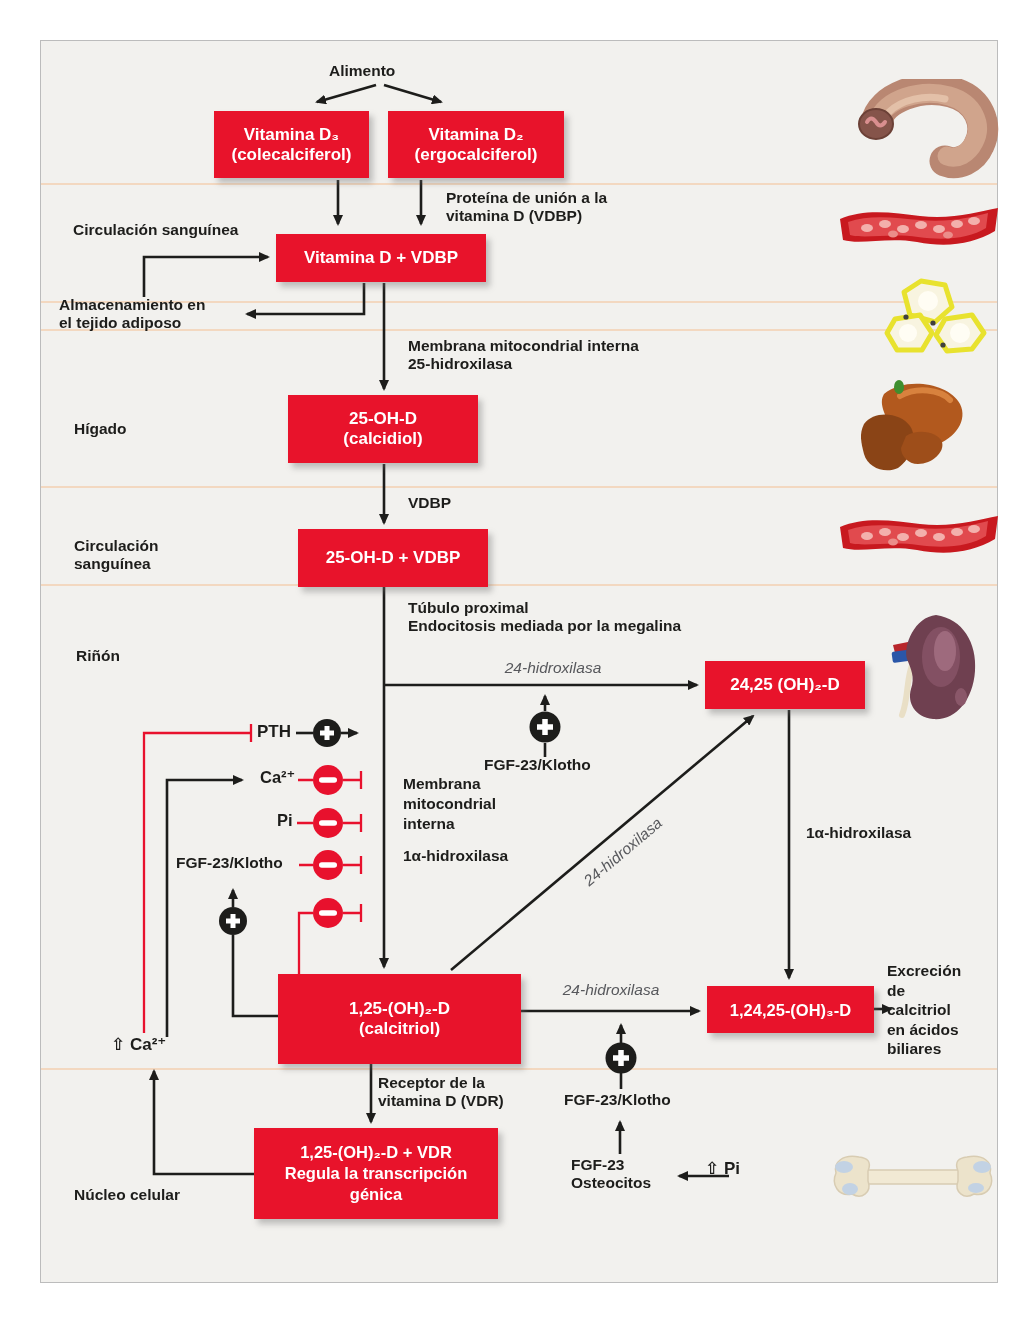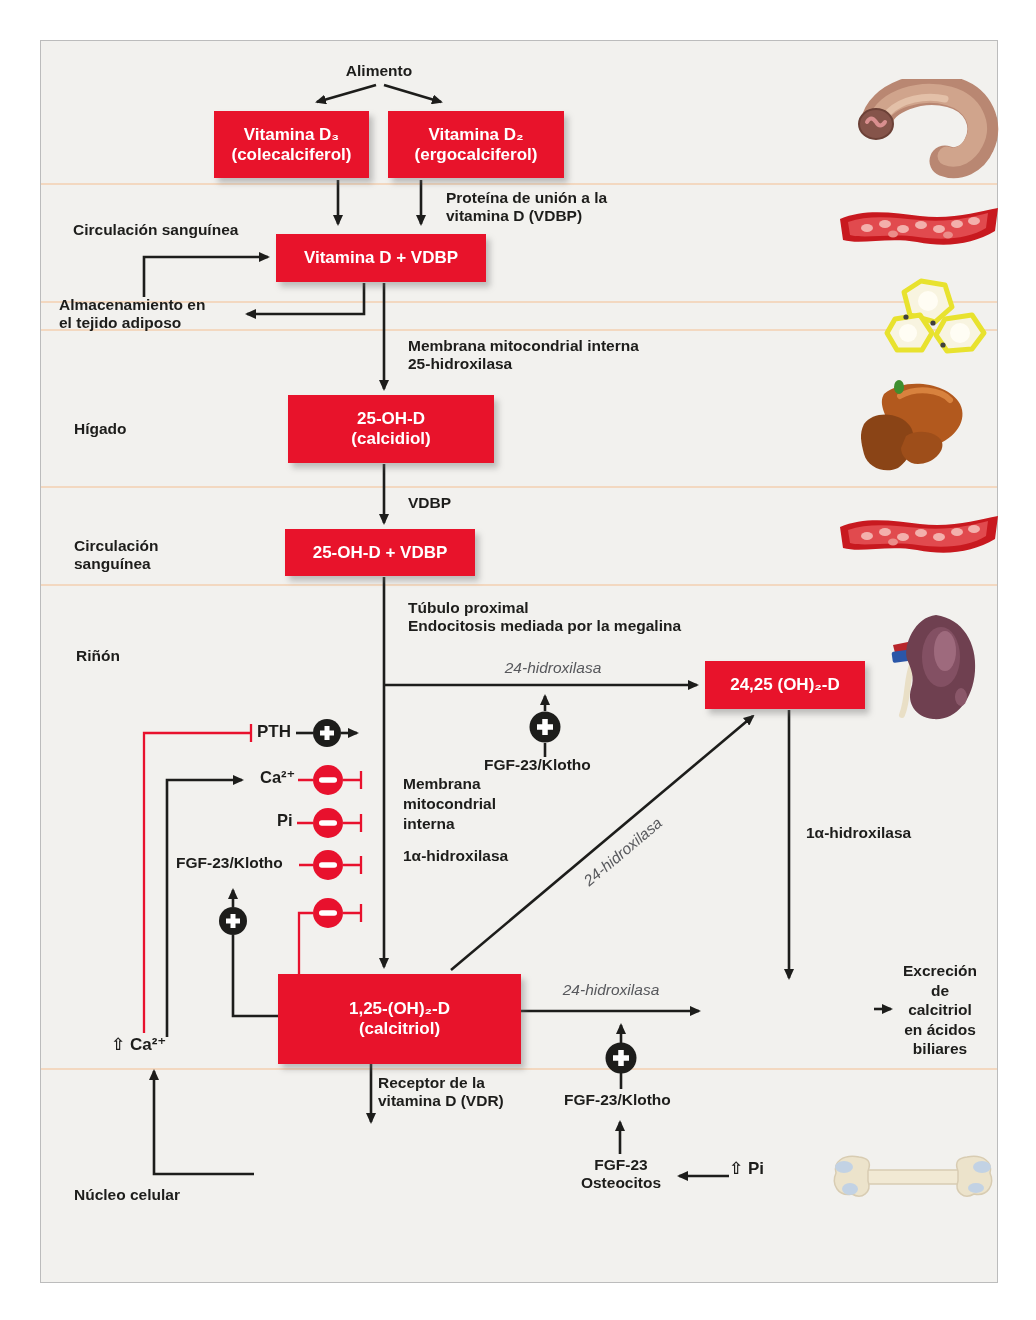--- a/index.html
+++ b/index.html
@@ -6,21 +6,21 @@
   #page{position:relative;width:1036px;height:1320px;background:#ffffff;overflow:hidden;
         font-family:"Liberation Sans","DejaVu Sans",sans-serif;}
   #panel{position:absolute;left:40px;top:40px;width:956px;height:1241px;
          background:#f2f1ee;border:1px solid #bcbcbc;}
   .divider{position:absolute;left:0;width:956px;height:2px;background:#f3d8c0;z-index:1;}
   .lbl{position:absolute;font-weight:bold;color:#1d1d1b;font-size:15.5px;line-height:17.5px;
        white-space:nowrap;z-index:4;}
   .lbl span{display:block;}
   .enz{position:absolute;font-style:italic;color:#57585c;font-size:15.5px;font-weight:500;
        white-space:nowrap;z-index:4;text-align:center;}
-  .ctr{text-align:center;}
+  .ctr{}
   .box{position:absolute;background:#e8132b;color:#ffffff;font-weight:bold;text-align:center;
        display:flex;flex-direction:column;justify-content:center;z-index:3;
        box-shadow:4px 5px 6px rgba(110,110,110,0.40);font-size:17px;line-height:20px;}
   .box span{display:block;}
   #connectors{position:absolute;left:0;top:0;z-index:2;}
   .organ{position:absolute;z-index:1;}
 </style>
 </head>
 <body>
 
@@ -203,33 +203,41 @@
     <span>Vitamina D₃</span>
     <span>(colecalciferol)</span>
   </div>
   <div class="box" style="left:347px;top:70px;width:176px;height:67px">
     <span>Vitamina D₂</span>
     <span>(ergocalciferol)</span>
   </div>
   <div class="box" style="left:235px;top:193px;width:210px;height:48px">
     <span>Vitamina D + VDBP</span>
   </div>
-  <div class="box" style="left:247px;top:354px;width:206px;height:68px">
+  <div class="box" style="left:247px;top:354px;width:190px;height:68px">
     <span>25-OH-D</span>
     <span>(calcidiol)</span>
   </div>
-  <div class="box" style="left:244px;top:488px;width:190px;height:47px">
+  <div class="box" style="left:257px;top:488px;width:190px;height:58px">
     <span>25-OH-D + VDBP</span>
   </div>
   <div class="box" style="left:664px;top:620px;width:160px;height:48px">
     <span>24,25 (OH)₂-D</span>
   </div>
   <div class="box" style="left:237px;top:933px;width:243px;height:90px">
     <span>1,25-(OH)₂-D</span>
     <span>(calcitriol)</span>
+  </div>
+  <div class="box" style="left:666px;top:945px;width:167px;height:47px;font-size:16.5px">
+    <span>1,24,25-(OH)₃-D</span>
+  </div>
+  <div class="box" style="left:213px;top:1087px;width:244px;height:91px;font-size:16.5px;line-height:21px">
+    <span>1,25-(OH)₂-D + VDR</span>
+    <span>Regula la transcripción</span>
+    <span>génica</span>
   </div>
 
   <div class="lbl" style="left:32px;top:180px">Circulación sanguínea</div>
   <div class="lbl" style="left:18px;top:255px">
     <span>Almacenamiento en</span>
     <span>el tejido adiposo</span>
   </div>
   <div class="lbl" style="left:33px;top:379px">Hígado</div>
   <div class="lbl" style="left:33px;top:496px">
     <span>Circulación</span>
@@ -266,21 +274,21 @@
     <span>Receptor de la</span>
     <span>vitamina D (VDR)</span>
   </div>
   <div class="lbl" style="left:443px;top:715px">FGF-23/Klotho</div>
   <div class="lbl" style="left:135px;top:813px">FGF-23/Klotho</div>
   <div class="lbl" style="left:523px;top:1050px">FGF-23/Klotho</div>
   <div class="lbl ctr" style="left:530px;top:1115px;width:100px">
     <span>FGF-23</span>
     <span>Osteocitos</span>
   </div>
-  <div class="lbl" style="left:688px;top:1119px;font-size:17px">⇧ Pi</div>
+  <div class="lbl" style="left:664px;top:1119px;font-size:17px">⇧ Pi</div>
   <div class="lbl" style="left:70px;top:995px;font-size:17px">⇧ Ca²⁺</div>
   <div class="lbl ctr" style="left:846px;top:920px;width:106px;line-height:19.5px">
     <span>Excreción</span>
     <span>de</span>
     <span>calcitriol</span>
     <span>en ácidos</span>
     <span>biliares</span>
   </div>
   <div class="lbl" style="left:216px;top:682px;font-size:17px">PTH</div>
   <div class="lbl" style="left:219px;top:728px;font-size:16.5px">Ca²⁺</div>

